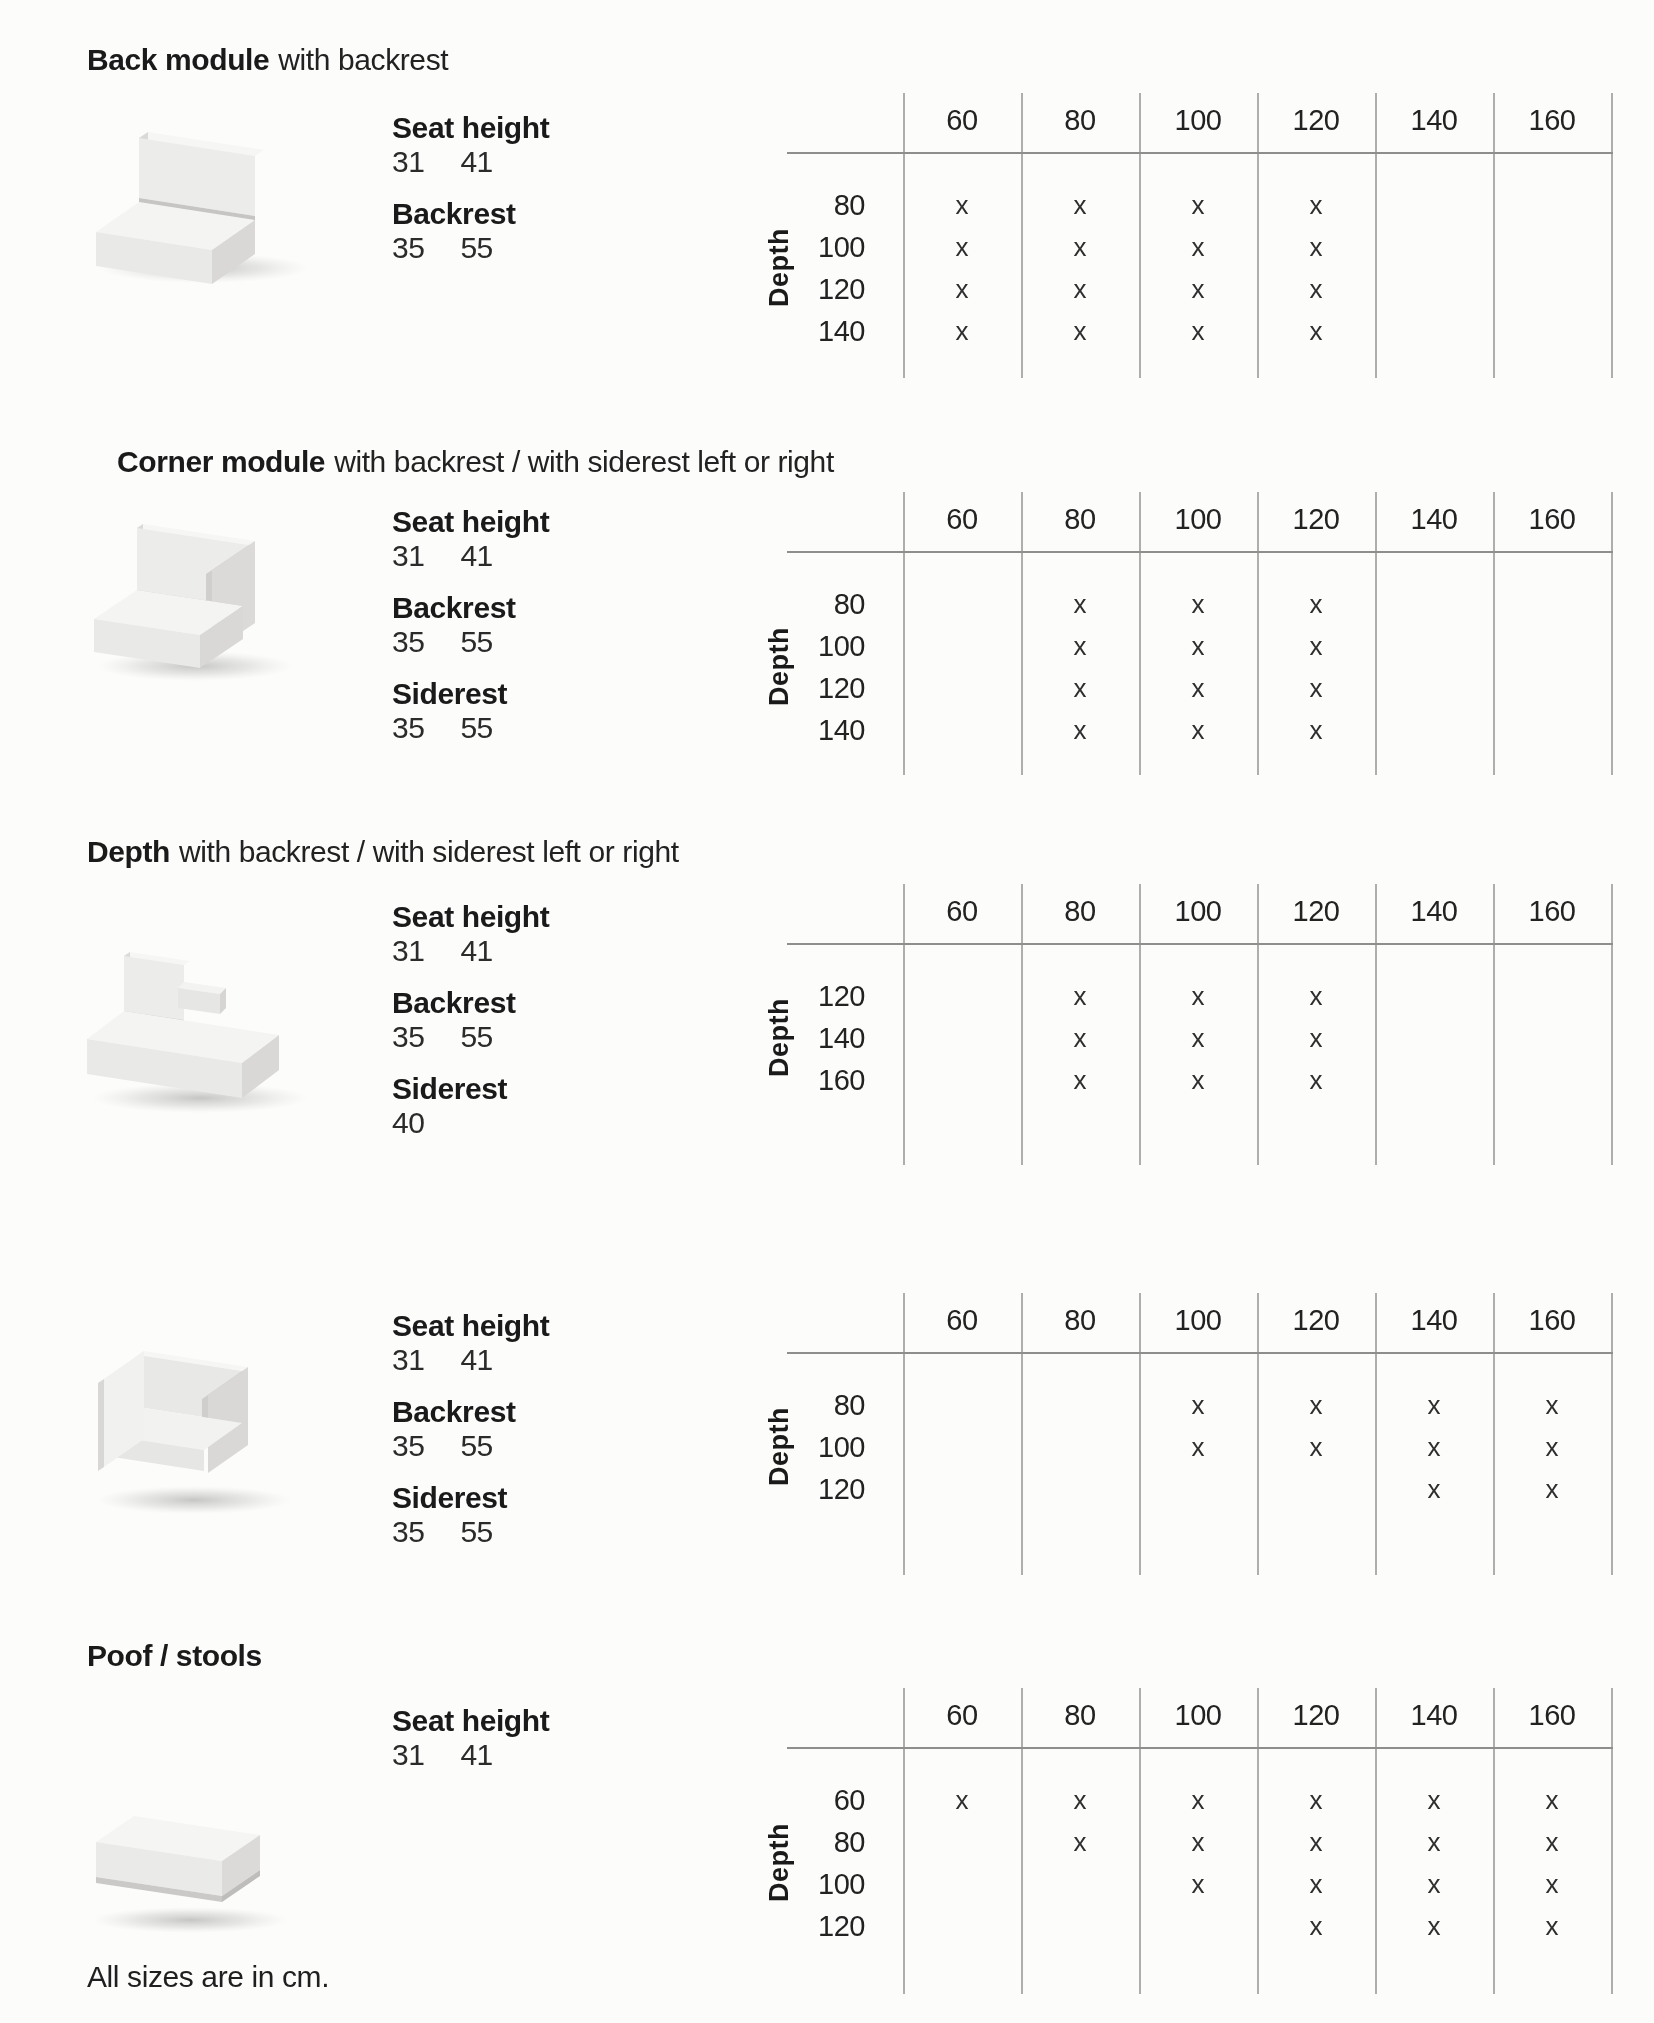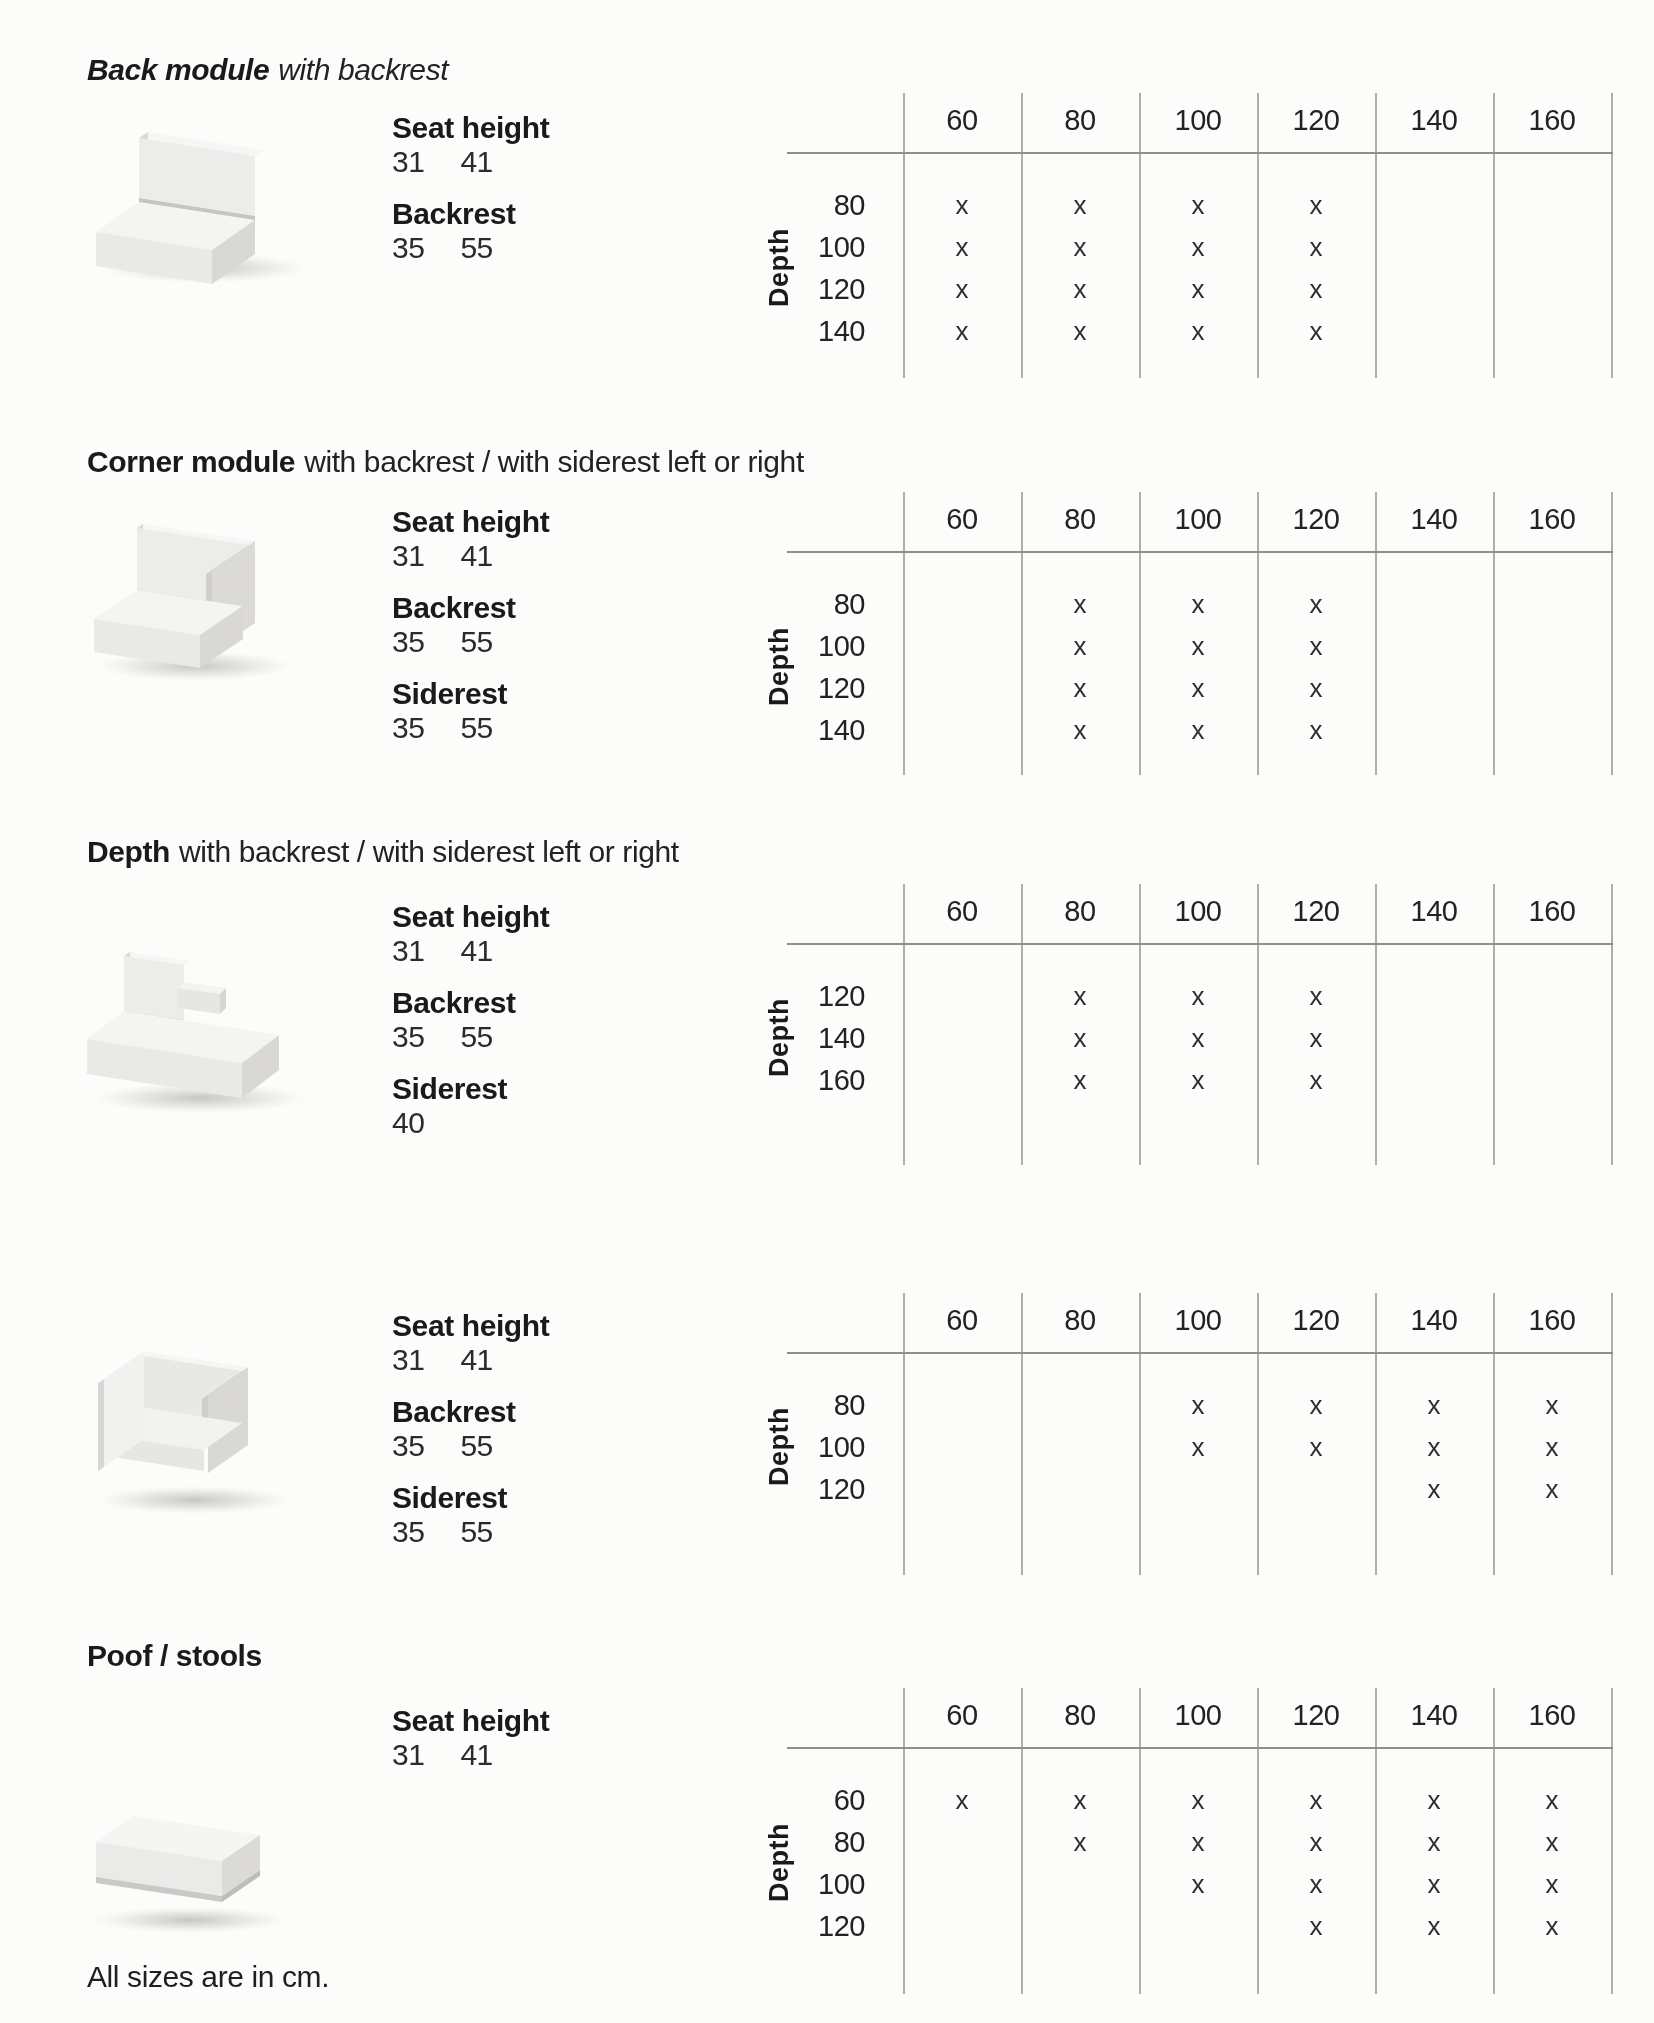--- a/index.html
+++ b/index.html
@@ -63,21 +63,21 @@
     <radialGradient id="shadow-grad" cx="50%" cy="50%" r="50%">
       <stop offset="0%" stop-color="#8f8f8d" stop-opacity="0.50"></stop>
       <stop offset="55%" stop-color="#aeaeac" stop-opacity="0.28"></stop>
       <stop offset="100%" stop-color="#c9c9c7" stop-opacity="0"></stop>
     </radialGradient>
   </defs>
 </svg>
 
 <div id="page">
   <div class="footer">All sizes are in cm.</div>
-<div class="section-title" style="top: 52px; font-style: italic;"><span class="t-bold">Back module</span><span class="t-rest">with backrest</span></div>
+<div class="section-title" style="top: 42px;"><span class="t-bold">Back module</span><span class="t-rest">with backrest</span></div>
     <div class="figure" style="left: 82px; top: 110px; width: 258px; height: 182px;">
       <svg viewBox="0 0 258 182" preserveAspectRatio="xMidYMid meet">
     <ellipse cx="122" cy="158" rx="105" ry="15" fill="url(#shadow-grad)"></ellipse>
     <polygon points="66,22 182,40 173,46 57,28" fill="#f6f6f4"></polygon>
     <polygon points="66,22 57,28 57,88 66,84" fill="#dbdad8"></polygon>
     <polygon points="57,28 173,46 173,106 57,88" fill="#ececea"></polygon>
     <polygon points="57,88 173,106 173,111 57,93" fill="#c6c5c3"></polygon>
     <polygon points="57,92 173,110 130,140 14,122" fill="#f4f4f2"></polygon>
     <polygon points="14,122 130,140 130,174 14,156" fill="#e9e9e7"></polygon>
     <polygon points="173,110 130,140 130,174 173,144" fill="#d9d8d6"></polygon>
@@ -129,21 +129,21 @@
       <div class="mark" style="left: 141px; top: 180px;">x</div>
       <div class="mark" style="left: 259px; top: 180px;">x</div>
       <div class="mark" style="left: 377px; top: 180px;">x</div>
       <div class="mark" style="left: 495px; top: 180px;">x</div>
       <div class="rowlabel" style="top: 221px;">140</div>
       <div class="mark" style="left: 141px; top: 222px;">x</div>
       <div class="mark" style="left: 259px; top: 222px;">x</div>
       <div class="mark" style="left: 377px; top: 222px;">x</div>
       <div class="mark" style="left: 495px; top: 222px;">x</div>
     </div>
-    <div class="section-title" style="top: 444px;"><span class="t-bold">Corner module</span><span class="t-rest">with backrest / with siderest left or right</span></div>
+    <div class="section-title" style="top: 444px; margin-left: 30px;"><span class="t-bold">Corner module</span><span class="t-rest">with backrest / with siderest left or right</span></div>
     <div class="figure" style="left: 80px; top: 498px; width: 225px; height: 205px;">
       <svg viewBox="0 0 225 205" preserveAspectRatio="xMidYMid meet">
     <ellipse cx="115" cy="168" rx="98" ry="15" fill="url(#shadow-grad)"></ellipse>
     <polygon points="63,26 175,43 169,47 57,30" fill="#f6f6f4"></polygon>
     <polygon points="63,26 57,30 57,92 63,88" fill="#dbdad8"></polygon>
     <polygon points="57,30 169,47 169,109 57,92" fill="#ececea"></polygon>
     <polygon points="175,43 169,47 126,76 132,72" fill="#f3f3f1"></polygon>
     <polygon points="169,47 126,76 126,110 169,81" fill="#d0cfcd"></polygon>
     <polygon points="175,43 132,72 132,154 175,125" fill="#dbdad8"></polygon>
     <polygon points="57,92 163,108 163,112 57,96" fill="#c6c5c3"></polygon>

